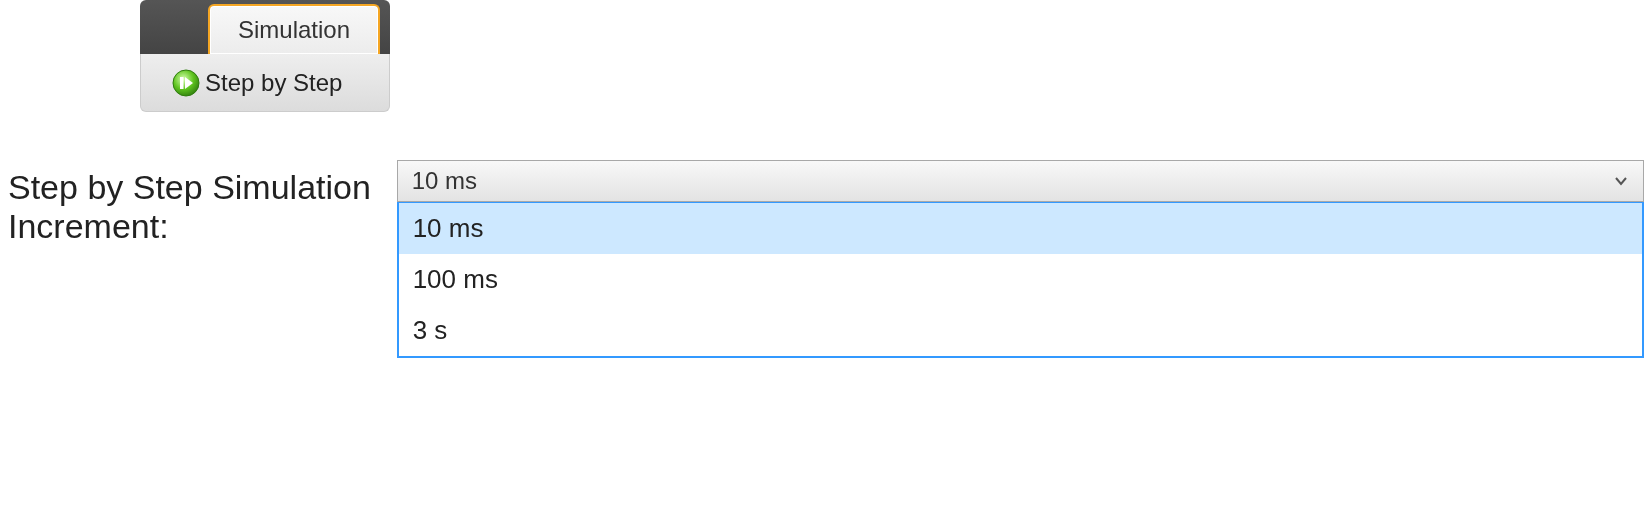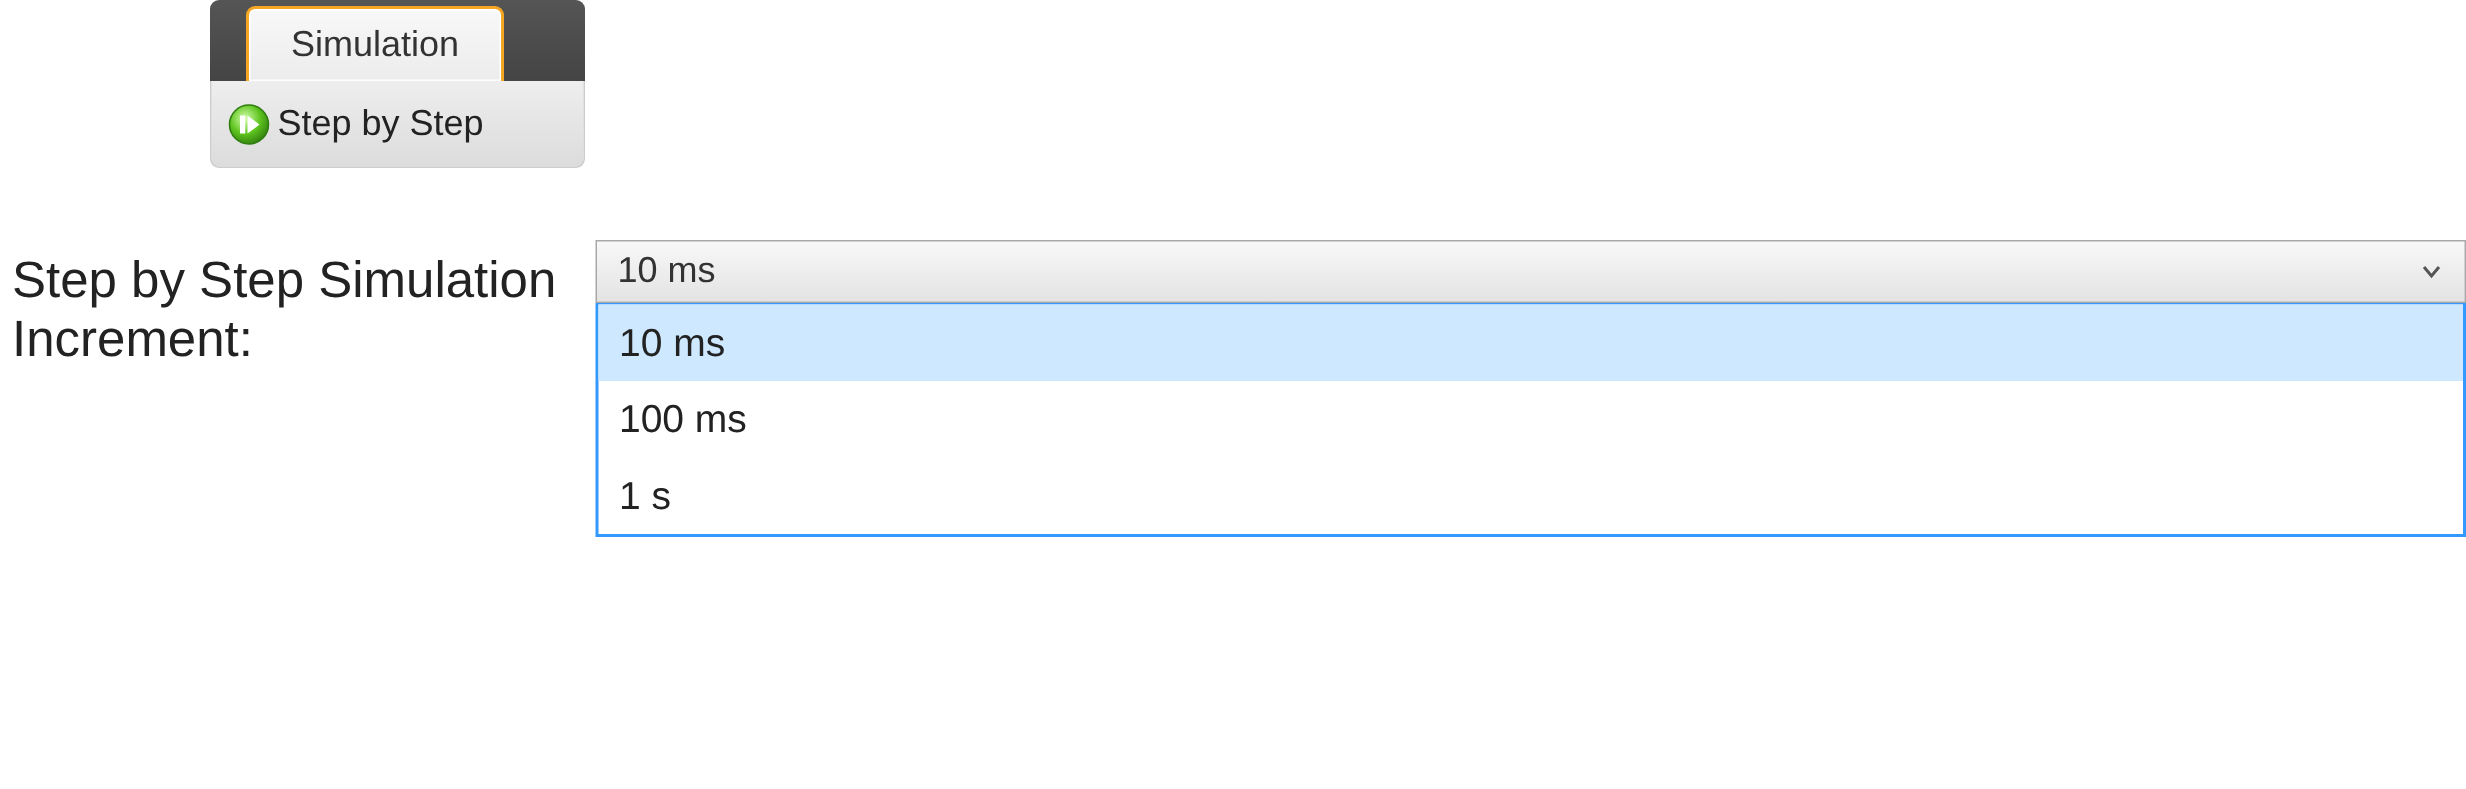--- a/index.html
+++ b/index.html
@@ -40,29 +40,30 @@
     align-items: center;
     border-top-left-radius: 6px;
     border-top-right-radius: 6px;
     border: 2px solid #f5a623;
     border-bottom: none;
     background: linear-gradient(to bottom, #f8f8f8, #ececec);
     color: #333;
     font-size: 24px;
     cursor: pointer;
     box-shadow: inset 0 0 0 1px #fff;
+    margin-left: 44px;
   }
 
   .ribbon-body {
     background: linear-gradient(to bottom, #eeeeee, #dcdcdc);
     height: 58px;
     display: flex;
     align-items: center;
     gap: 6px;
-    padding-left: 6px;
+    padding-left: 26px;
     box-sizing: border-box;
     border-bottom-left-radius: 6px;
     border-bottom-right-radius: 6px;
     border: 1px solid #ccc;
     border-top: none;
   }
 
   .ribbon-button {
     display: flex;
     align-items: center;
@@ -170,16 +171,16 @@
       <span class="chevron">
         <svg width="14" height="14" viewBox="0 0 14 14">
           <polyline points="2,4 7,10 12,4" fill="none" stroke="#555" stroke-width="2"></polyline>
         </svg>
       </span>
     </div>
 
     <div class="dropdown-list">
       <div class="dropdown-option selected">10 ms</div>
       <div class="dropdown-option">100 ms</div>
-      <div class="dropdown-option">1 s</div>
+      <div class="dropdown-option">3 s</div>
     </div>
   </div>
 </div>
 
 </body></html>

